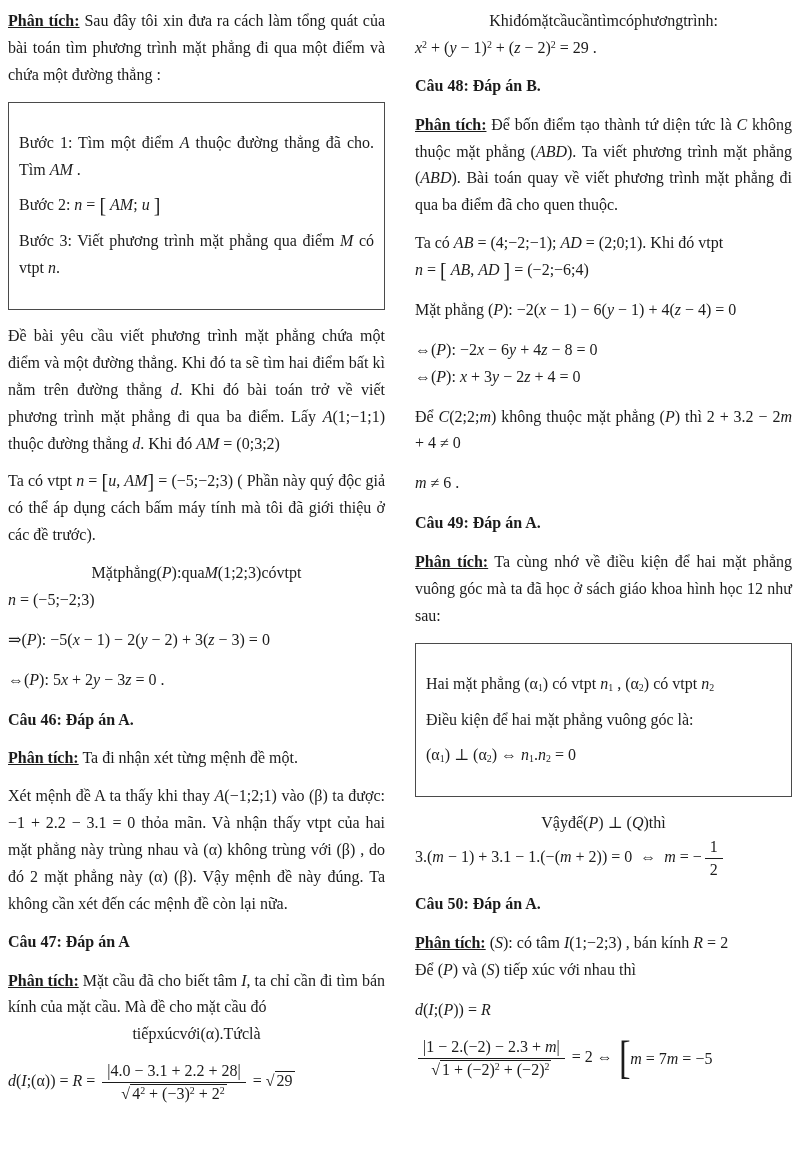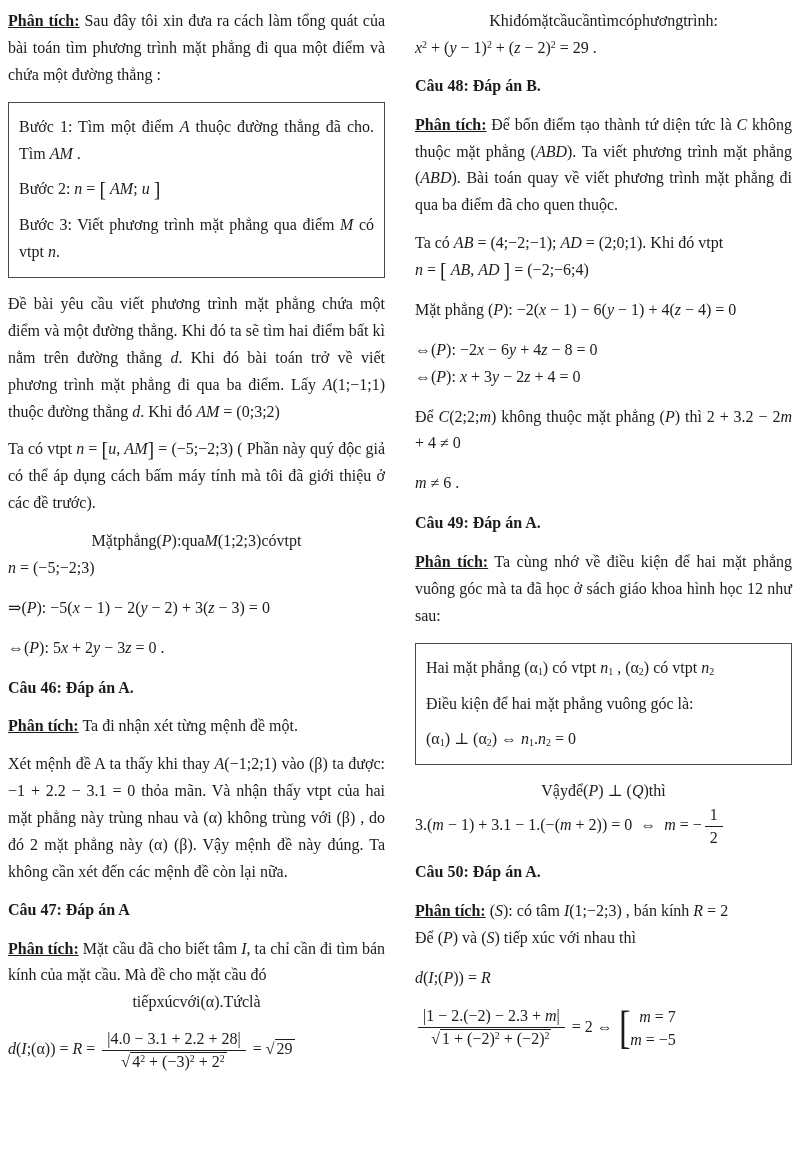--- a/index.html
+++ b/index.html
@@ -9,21 +9,21 @@
     background: #ffffff; color: #1b1b1b;
     font-family: "Liberation Serif", "DejaVu Serif", serif;
     font-size: 16px; line-height: 1.68;
   }
   .page { display: flex; gap: 30px; padding: 8px 8px 0 8px; height: 100%; }
   .col { flex: 1; min-width: 0; }
 
   .block { margin: 0 0 11px 0; }
   .para { text-align: justify; }
   .head { font-weight: bold; font-size: 1em; margin: 9px 0 12px; }
-  .box  { border: 1px solid #4a4a4a; padding: 2px 10px; margin: 13px 0; }
+  .box  { border: 1px solid #4a4a4a; padding: 18px 10px; margin: 13px 0; }
   .box p { margin: 9px 0; text-align: justify; }
   .math { margin: 13px 0; }
 
   .spread { display: flex; justify-content: center; }
 
   i { font-style: italic; }
   sup { font-size: 0.62em; vertical-align: 0.55em; line-height: 0; }
   sub { font-size: 0.62em; vertical-align: -0.25em; line-height: 0; }
 
   .frac { display: inline-flex; flex-direction: column; align-items: center;
@@ -33,21 +33,21 @@
 
   .sqrt { white-space: nowrap; display: inline-block; }
   .sqrt::before { content: "\221A"; }
   .rad { border-top: 1px solid #1b1b1b; padding: 0 2px; }
 
   .br { font-size: 1.25em; line-height: 1; vertical-align: -0.08em; }
 
   .cases { display: inline-flex; align-items: center; vertical-align: middle; }
   .cbr { font-size: 2.9em; line-height: 0.85; font-weight: 300;
          transform: scaleX(0.75); margin-right: -2px; display: inline-block; }
-  .crows { display: inline-flex; flex-direction: column; line-height: 1.45; text-align: right; }
+  .crows { display: inline-flex; flex-direction: row; line-height: 1.45; text-align: center; }
 </style>
 </head>
 <body>
 
 <div class="page">
   <div class="col">
       <div class="block para"><b><u>Phân tích:</u></b> Sau đây tôi xin đưa ra cách làm tổng quát của bài toán tìm phương trình mặt phẳng đi qua một điểm và chứa một đường thẳng :</div>
       <div class="block box">
         <p>Bước 1: Tìm một điểm <i>A</i> thuộc đường thẳng đã cho. Tìm <i>AM</i> .</p>
         <p>Bước 2: <i>n</i> = <span class="br">[</span> <i>AM</i>; <i>u</i> <span class="br">]</span></p>

